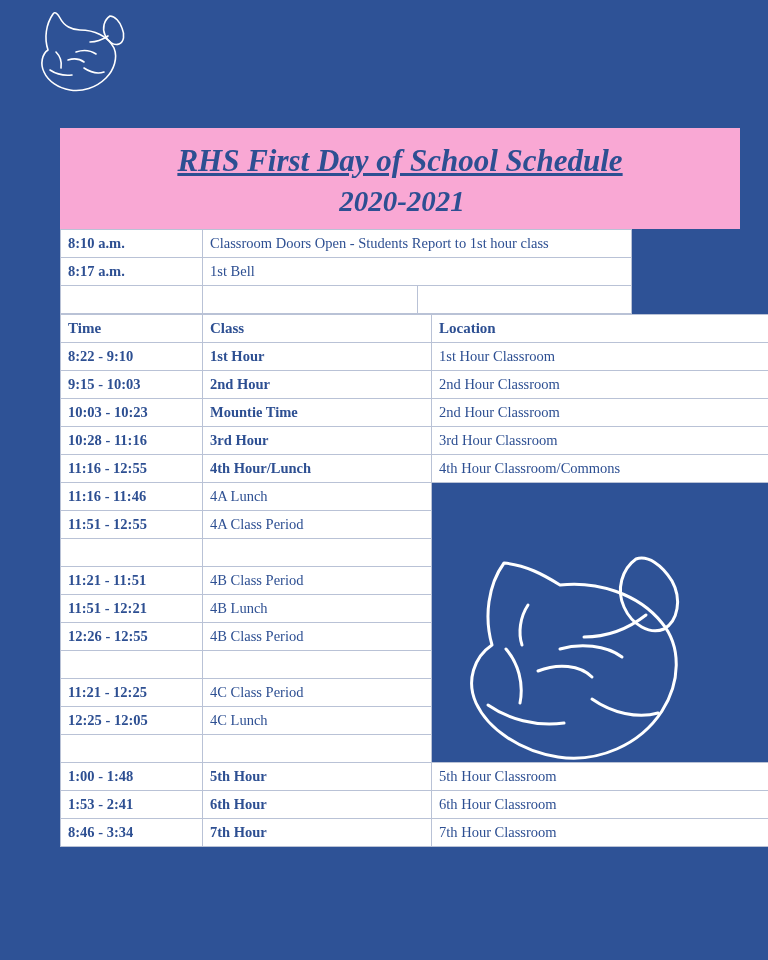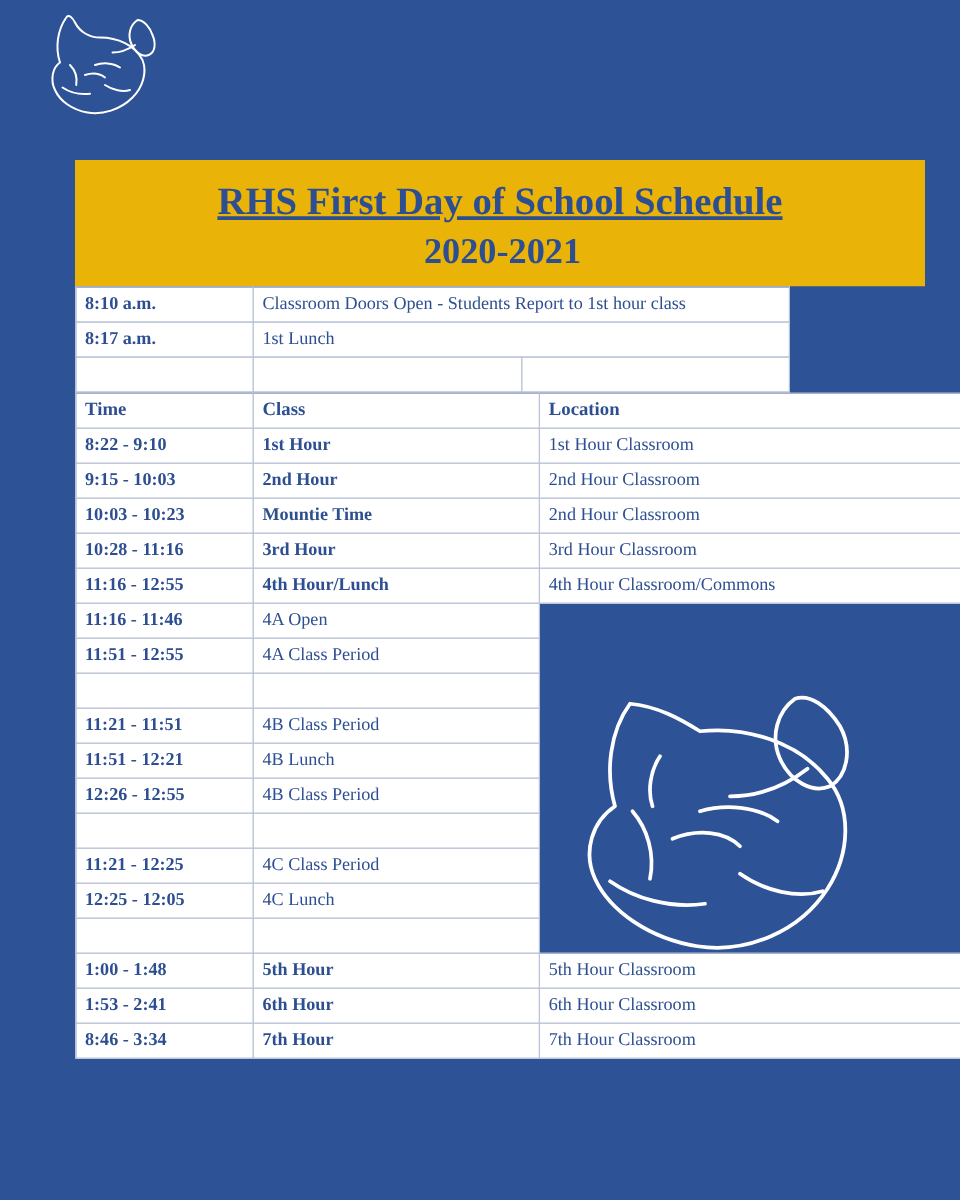--- a/index.html
+++ b/index.html
@@ -28,23 +28,24 @@
   .sheet {
     position: absolute;
     left: 60px;
     top: 128px;
     width: 680px;
     background: transparent;
   }
 
   
   .title-block {
-    background: #eab308;
+    background: #f9a8d4;
     padding: 14px 0 10px 0;
     text-align: center;
+    font-style: italic;
   }
   .doc-title {
     font-family: "Liberation Serif", serif;
     font-size: 31px;
     font-weight: bold;
     color: #2d4f92;
     text-decoration: underline;
     letter-spacing: 0px;
     line-height: 1.25;
     margin: 0;
@@ -134,21 +135,21 @@
   </div>
 
   <table>
     <tbody>
       <tr>
         <td class="col-time bold">8:10 a.m.</td>
         <td colspan="2">Classroom Doors Open - Students Report to 1st hour class</td>
       </tr>
       <tr>
         <td class="col-time bold">8:17 a.m.</td>
-        <td colspan="2">1st Lunch</td>
+        <td colspan="2">1st Bell</td>
       </tr>
       <tr>
         <td class="col-time empty-row"></td>
         <td class="col-class empty-row"></td>
         <td class="col-loc empty-row"></td>
       </tr>
     </tbody>
   </table>
 
   <table>
@@ -180,21 +181,21 @@
         <td class="col-loc">3rd Hour Classroom</td>
       </tr>
       <tr>
         <td class="col-time bold">11:16 - 12:55</td>
         <td class="col-class bold">4th Hour/Lunch</td>
         <td class="col-loc">4th Hour Classroom/Commons</td>
       </tr>
 
       <tr>
         <td class="col-time bold">11:16 - 11:46</td>
-        <td class="col-class">4A Open</td>
+        <td class="col-class">4A Lunch</td>
         <td class="col-loc blank"></td>
       </tr>
       <tr>
         <td class="col-time bold">11:51 - 12:55</td>
         <td class="col-class">4A Class Period</td>
         <td class="col-loc blank"></td>
       </tr>
       <tr>
         <td class="col-time empty-row"></td>
         <td class="col-class empty-row"></td>

